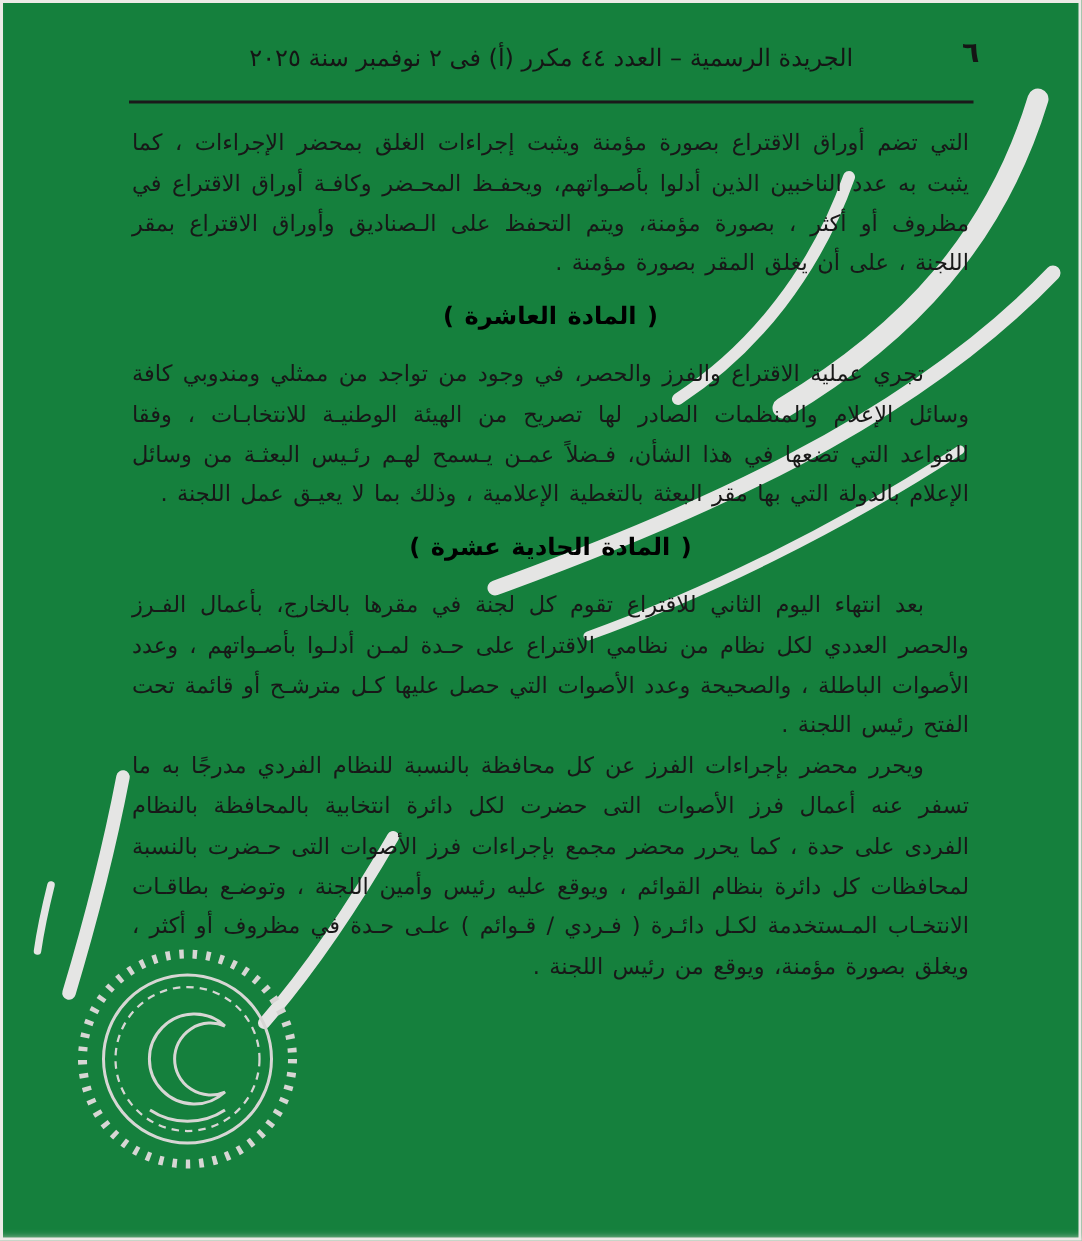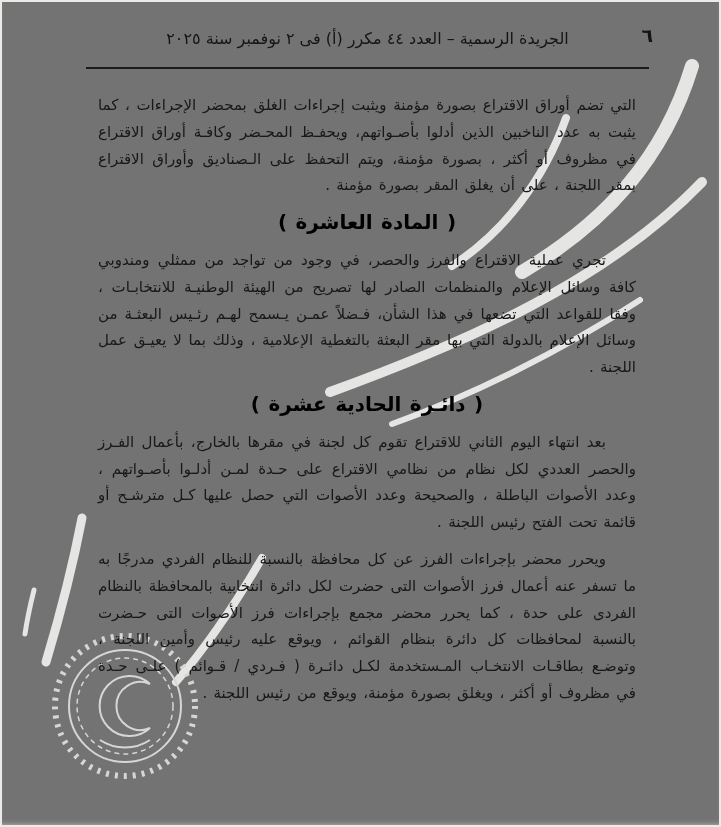--- a/index.html
+++ b/index.html
@@ -4,21 +4,21 @@
 <style>
   html,body{margin:0;padding:0;}
   body{
     width:721px;height:827px;
     background:#e9e7e3;
     font-family:"DejaVu Sans",sans-serif;
   }
   .page{
     position:relative;
     width:721px;height:827px;
-    background:#737373;
+    background:#15803d;
     overflow:hidden;
     box-shadow:inset 0 0 0 2px #eceae6, inset 0 -4px 6px -3px #d8d6d2;
   }
   
   .watermark{
     position:absolute;top:0;left:0;width:721px;height:827px;
     z-index:0;pointer-events:none;
   }
   
   .header{
@@ -49,27 +49,27 @@
   .content{
     position:absolute;top:82px;left:88px;right:75px;bottom:14px;
     z-index:1;
     direction:rtl;
     text-align:justify;
     font-size:15px;
     line-height:26.8px;
     word-spacing:1.5px;
     color:#181818;
   }
-  .para{margin:10px;padding:0;}
+  .para{margin:0;padding:0;}
   .para.indent{text-indent:30px;}
   .heading{
     margin:9px 0 11px;
     text-align:center;
     text-indent:0;
-    font-size:20px;
+    font-size:16px;
     font-weight:bold;
     color:#000;
   }
 </style>
 </head>
 <body>
 
 <div class="page">
 
   <svg class="watermark" viewBox="0 0 721 827" aria-hidden="true">
@@ -94,18 +94,18 @@
   <div class="header">
     <span class="journal-title">الجريدة الرسمية – العدد ٤٤ مكرر (أ) فى ٢ نوفمبر سنة ٢٠٢٥</span>
     <span class="page-number">٦</span>
   </div>
   <div class="rule"></div>
 
   <div class="content">
     <p class="para">التي تضم أوراق الاقتراع بصورة مؤمنة ويثبت إجراءات الغلق بمحضر الإجراءات ، كما يثبت به عدد الناخبين الذين أدلوا بأصـواتهم، ويحفـظ المحـضر وكافـة أوراق الاقتراع في مظروف أو أكثر ، بصورة مؤمنة، ويتم التحفظ على الـصناديق وأوراق الاقتراع بمقر اللجنة ، على أن يغلق المقر بصورة مؤمنة .</p>
     <h2 class="heading">( المادة العاشرة )</h2>
     <p class="para indent">تجري عملية الاقتراع والفرز والحصر، في وجود من تواجد من ممثلي ومندوبي كافة وسائل الإعلام والمنظمات الصادر لها تصريح من الهيئة الوطنيـة للانتخابـات ، وفقا للقواعد التي تضعها في هذا الشأن، فـضلاً عمـن يـسمح لهـم رئـيس البعثـة من وسائل الإعلام بالدولة التي بها مقر البعثة بالتغطية الإعلامية ، وذلك بما لا يعيـق عمل اللجنة .</p>
-    <h2 class="heading">( دائـرة الحادية عشرة )</h2>
+    <h2 class="heading">( المادة الحادية عشرة )</h2>
     <p class="para indent">بعد انتهاء اليوم الثاني للاقتراع تقوم كل لجنة في مقرها بالخارج، بأعمال الفـرز والحصر العددي لكل نظام من نظامي الاقتراع على حـدة لمـن أدلـوا بأصـواتهم ، وعدد الأصوات الباطلة ، والصحيحة وعدد الأصوات التي حصل عليها كـل مترشـح أو قائمة تحت الفتح رئيس اللجنة .</p>
     <p class="para indent">ويحرر محضر بإجراءات الفرز عن كل محافظة بالنسبة للنظام الفردي مدرجًا به ما تسفر عنه أعمال فرز الأصوات التى حضرت لكل دائرة انتخابية بالمحافظة بالنظام الفردى على حدة ، كما يحرر محضر مجمع بإجراءات فرز الأصوات التى حـضرت بالنسبة لمحافظات كل دائرة بنظام القوائم ، ويوقع عليه رئيس وأمين اللجنة ، وتوضـع بطاقـات الانتخـاب المـستخدمة لكـل دائـرة ( فـردي / قـوائم ) علـى حـدة في مظروف أو أكثر ، ويغلق بصورة مؤمنة، ويوقع من رئيس اللجنة .</p>
   </div>
 
 </div>
 
 </body></html>

